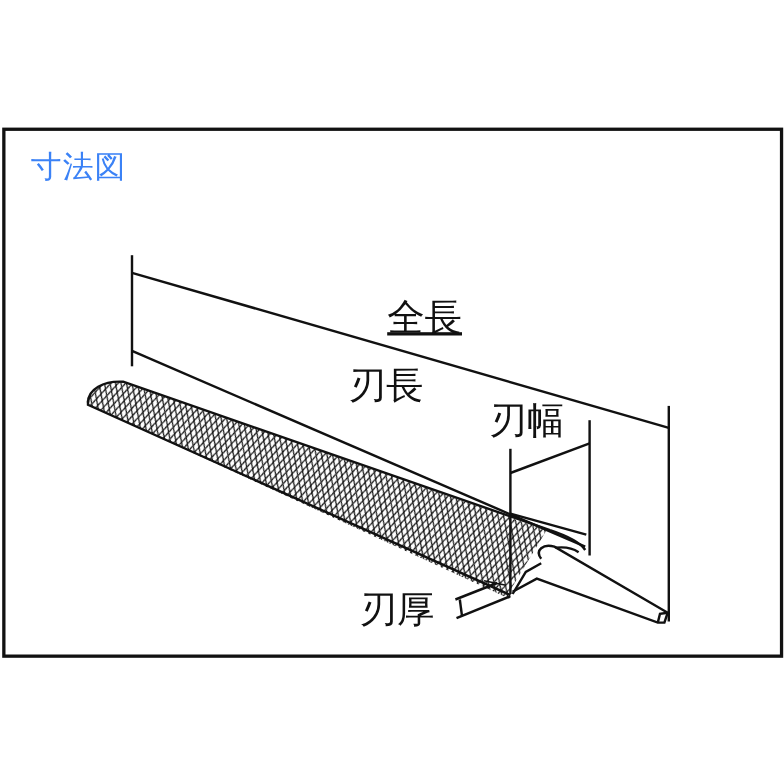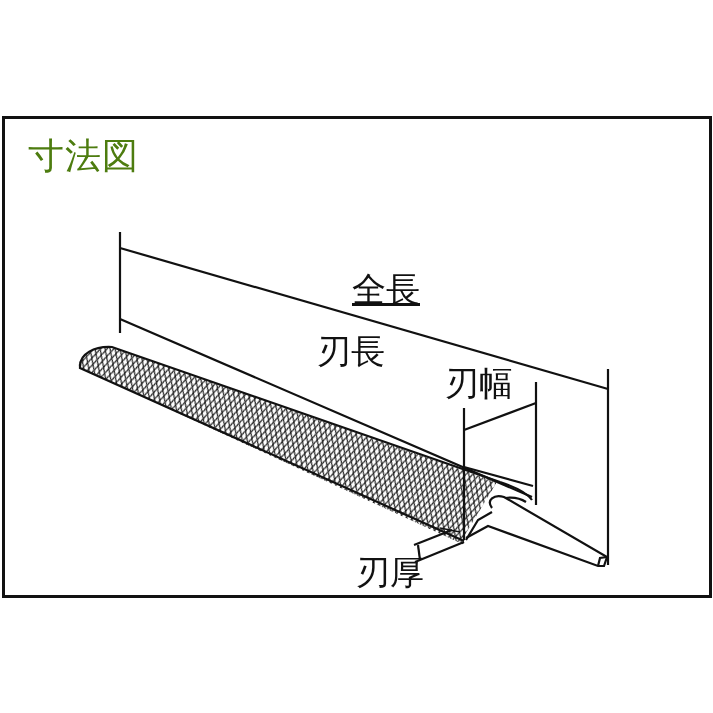--- a/index.html
+++ b/index.html
@@ -1,18 +1,18 @@
 <!DOCTYPE html>
 <html><head>
 <meta charset="utf-8">
 <style>
   html, body { margin:0; padding:0; background:#ffffff; }
   body { width:713px; height:713px; position:relative; overflow:hidden; font-family:"DejaVu Sans", sans-serif; }
   .frame { position:absolute; left:2px; top:116px; width:704px; height:476px; border:3px solid #111111; background:#ffffff; }
-  .title { position:absolute; left:28px; top:138px; font-size:36px; color:#4d7c0f; letter-spacing:1px; line-height:1; }
+  .title { position:absolute; left:28px; top:138px; font-size:28px; color:#3b82f6; letter-spacing:1px; line-height:1; }
   svg.drawing { position:absolute; left:0; top:0; }
   .lbl { position:absolute; font-size:34px; color:#111111; line-height:1; white-space:nowrap; }
 </style>
 </head>
 <body>
 
 <div class="frame"></div>
 
 <div class="title">寸法図</div>
 
@@ -62,13 +62,13 @@
   <g stroke="#111" stroke-width="2.2" fill="none">
     <line x1="464" y1="542" x2="415" y2="562"></line>
     <line x1="452" y1="530" x2="414" y2="545"></line>
     <line x1="418" y1="545" x2="420" y2="560"></line>
   </g>
 </svg>
 
 <div class="lbl" style="left:352px;top:272px;text-decoration:underline;">全長</div>
 <div class="lbl" style="left:317px;top:334px;">刃長</div>
 <div class="lbl" style="left:445px;top:366px;">刃幅</div>
-<div class="lbl" style="left:327px;top:555px;margin-left:29px;">刃厚</div>
+<div class="lbl" style="left:327px;top:537px;">刃厚</div>
 
 </body></html>

